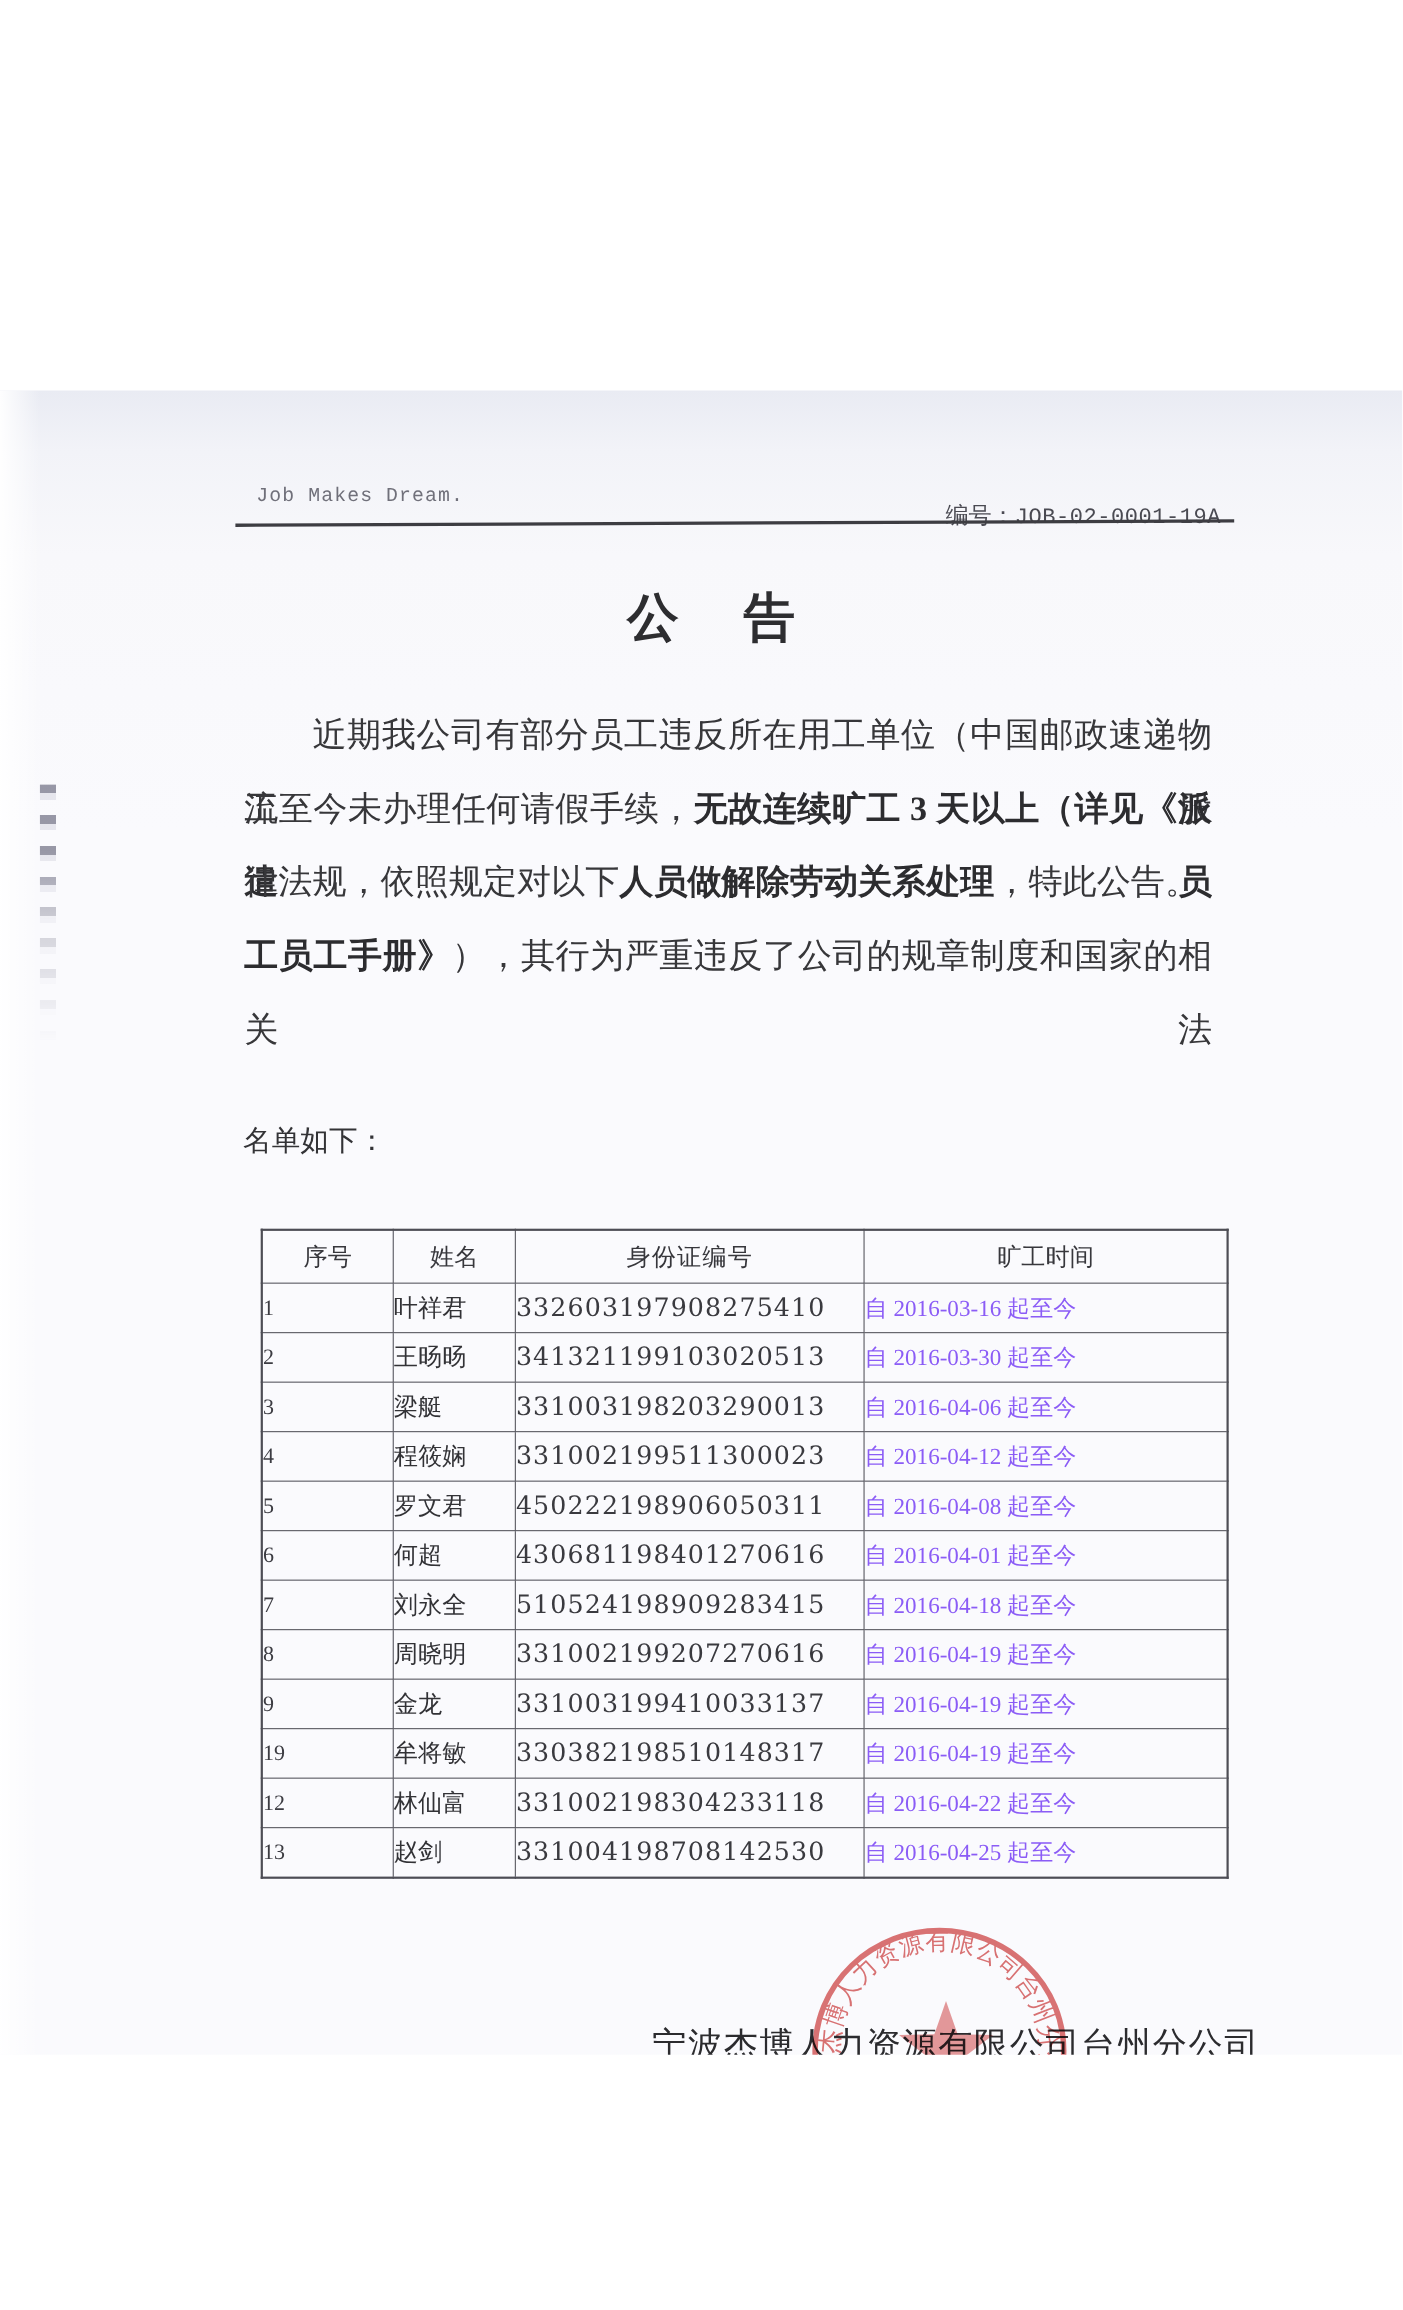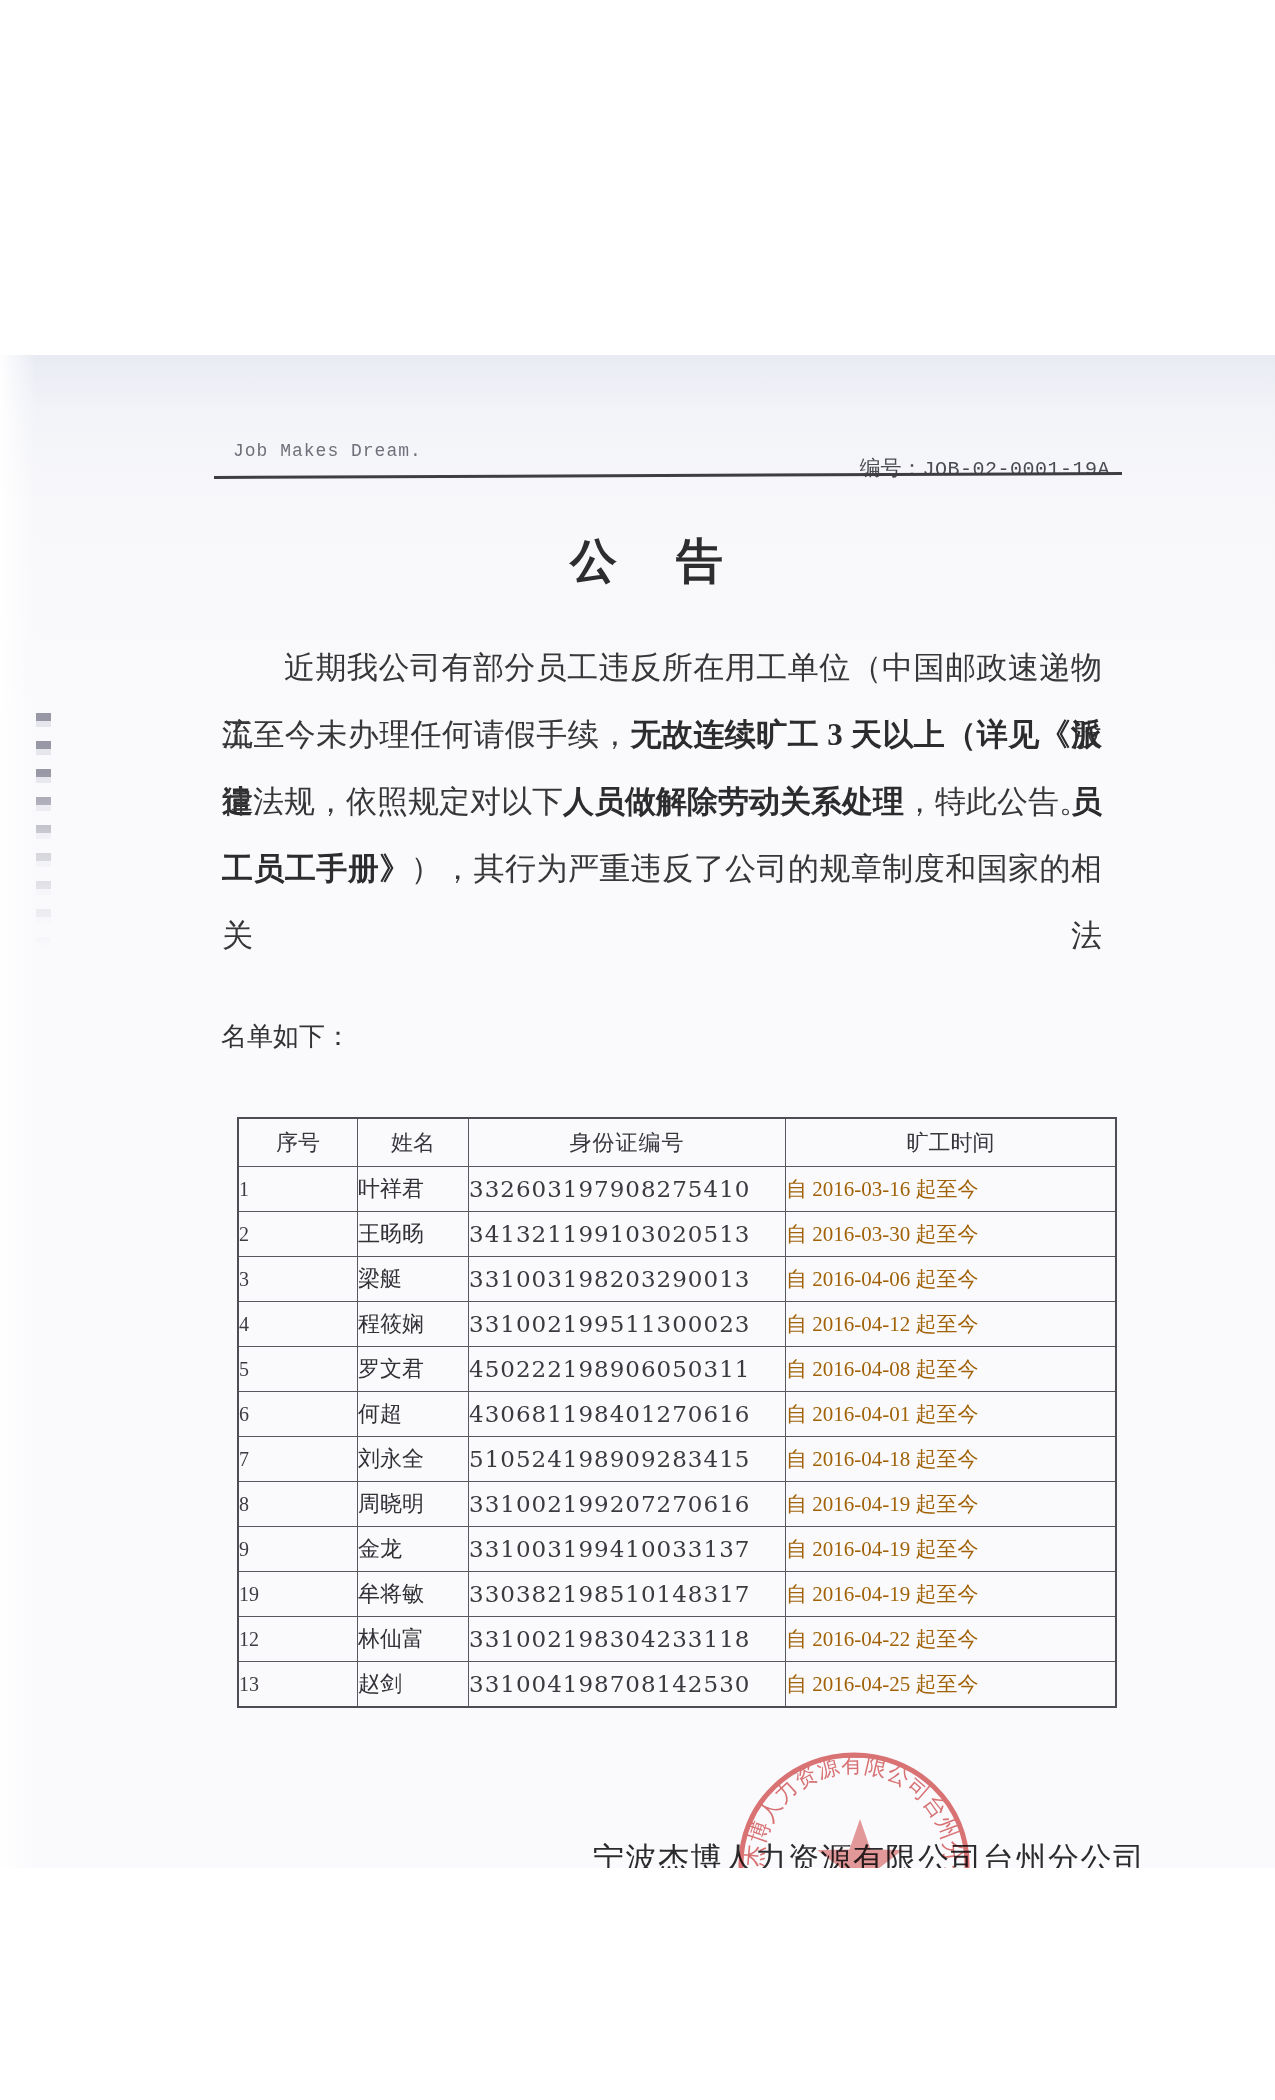--- a/index.html
+++ b/index.html
@@ -59,21 +59,21 @@
   }
   .roster th,.roster td{
     border:1.6px solid #585860;vertical-align:middle;padding:0;
     overflow:hidden;white-space:nowrap;
   }
   .roster thead th{height:47px;font-size:22px;font-weight:normal;color:#37373c;}
   .roster td{height:44px;}
   .col-no{width:118px;font-size:20px;color:#3c3c42;}
   .col-name{width:110px;font-size:22px;color:#323236;}
   .col-id{width:316px;font-size:23px;color:#3a3a3f;font-family:"DejaVu Serif","Liberation Serif",serif;letter-spacing:1px;}
-  .col-date{width:329px;font-size:21px;color:#a16207;}
+  .col-date{width:329px;font-size:21px;color:#8b5cf6;}
 
   .footer-company{position:absolute;left:593px;top:1838px;font-size:31px;color:#2b2b2e;letter-spacing:1.5px;white-space:nowrap;}
   .footer-date{position:absolute;left:772px;top:1904px;font-size:29px;color:#323235;letter-spacing:1px;white-space:nowrap;}
 
   .stamp{position:absolute;left:734px;top:1747px;mix-blend-mode:multiply;opacity:.88;}
   .stamp-ring-text{font-family:"Liberation Serif",serif;font-size:23px;fill:#d85f5f;letter-spacing:1px;}
   .stamp-serial{font-family:"Liberation Sans","DejaVu Sans",sans-serif;font-size:13px;fill:#cf6262;letter-spacing:4px;}
 </style>
 </head>
 <body>

